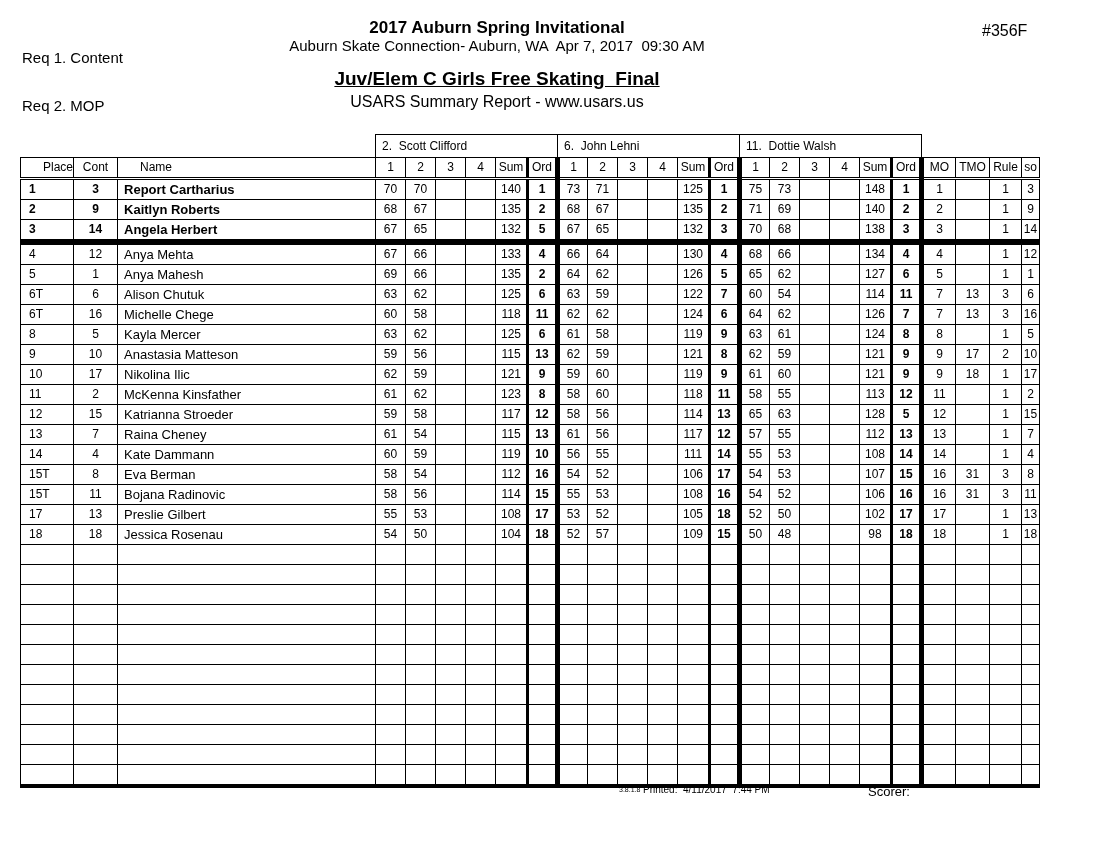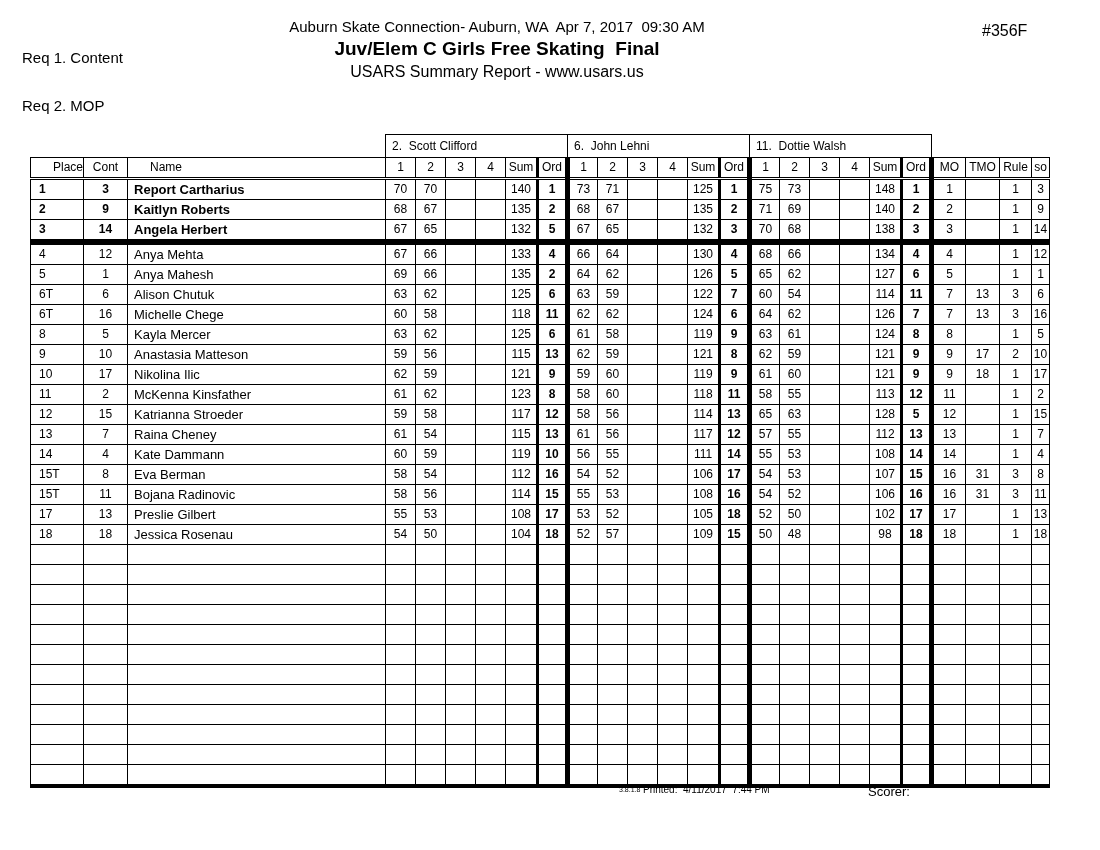--- a/index.html
+++ b/index.html
@@ -4,25 +4,25 @@
 <style>
   html,body { margin:0; padding:0; }
   body {
     width:1100px; height:850px; background:#ffffff; color:#000000;
     font-family:"Liberation Sans", sans-serif; position:relative; overflow:hidden;
   }
   .req { position:absolute; left:6px; top:18px; font-size:15px; line-height:16px; white-space:pre;margin-left:16px; }
   .titles { position:absolute; left:0; top:18px; width:994px; text-align:center; }
   .t1 { font-size:17px; font-weight:bold; line-height:19px; white-space:pre; }
   .t2 { font-size:15px; line-height:17px; white-space:pre; }
-  .t3 { font-size:19px; font-weight:bold; line-height:23px; margin-top:2px; white-space:pre; }
+  .t3 { font-size:19px; font-weight:bold; line-height:23px; margin-top:13px; white-space:pre;text-decoration:underline; }
   .t4 { font-size:16px; line-height:20px; margin-top:2px; white-space:pre; }
   .evnum { position:absolute; left:982px; top:22px; font-size:16px; font-weight:normal; }
 
-  table.tbl { position:absolute; left:30px; top:134px; border-collapse:collapse; table-layout:fixed; }
+  table.tbl { position:absolute; left:20px; top:134px; border-collapse:collapse; table-layout:fixed; }
   .tbl td { border:1px solid #000; height:19px; padding:0; font-size:12px; line-height:19px;
             overflow:hidden; white-space:nowrap; }
   tr.jrow td { border:none; height:22px; }
   tr.jrow td.judgebox { border:1px solid #000; text-align:left; padding-left:6px; white-space:pre; }
   tr.hrow td { border-bottom:3px double #000; }
   td.c { text-align:center; }
   td.place { text-align:left; padding-left:8px; }
   td.name { text-align:left; padding-left:6px; font-size:13px; }
   td.hleft { text-align:left; padding-left:22px; }
   td.ord { border-left:3px solid #000; border-right:5px solid #000; text-align:center; font-weight:bold; }
@@ -37,20 +37,21 @@
 </style>
 </head>
 <body>
 
 <div class="req">
   <div>Req 1. Content</div>
   <div>Req 2. MOP</div>
 </div>
 
 <div class="titles">
+  <div class="t1">2017 Auburn Spring Invitational</div>
   <div class="t2">Auburn Skate Connection- Auburn, WA  Apr 7, 2017  09:30 AM</div>
   <div class="t3">Juv/Elem C Girls Free Skating  Final</div>
   <div class="t4">USARS Summary Report - www.usars.us</div>
 </div>
 
 <div class="evnum">#356F</div>
 
 <table class="tbl">
   <colgroup>
     <col style="width:44px">

